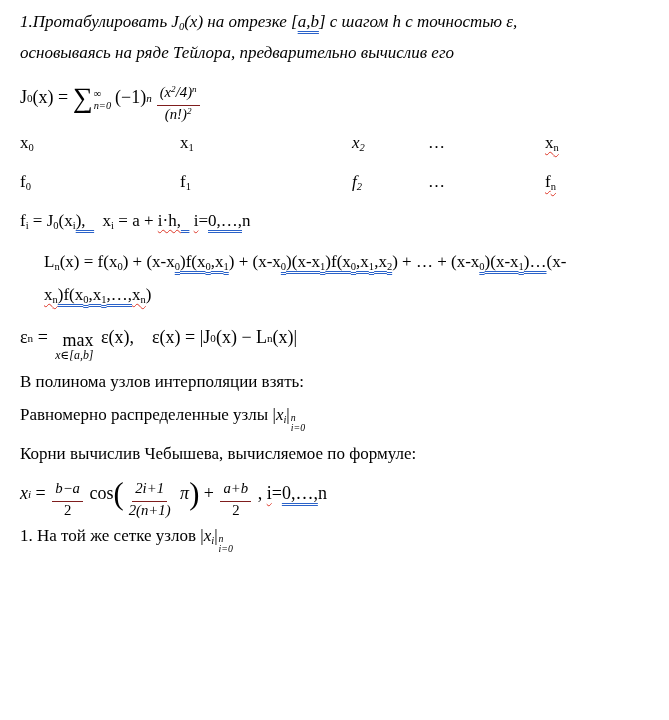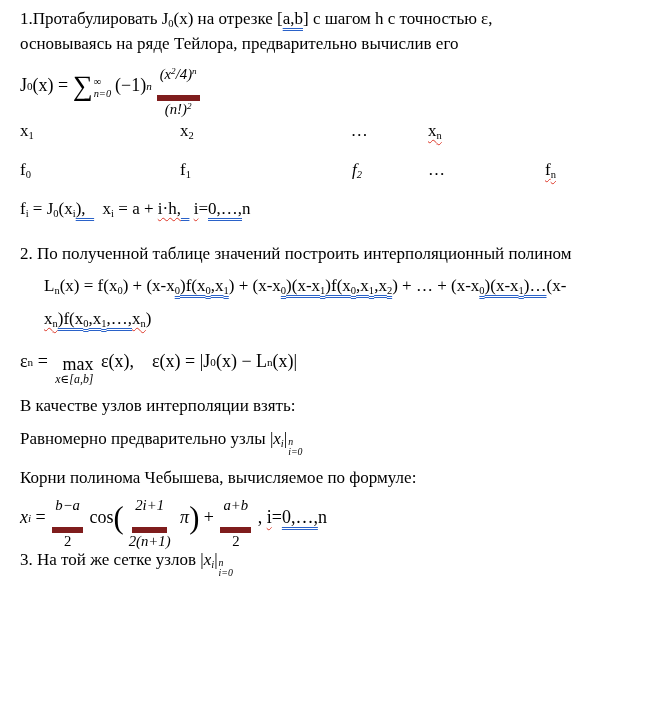--- a/index.html
+++ b/index.html
@@ -14,32 +14,32 @@
   .i{font-style:italic;}
   .sb{font-size:0.62em;vertical-align:-0.28em;letter-spacing:0;}
   .sp{font-size:0.62em;vertical-align:0.5em;}
   
   .bdu{text-decoration:underline;text-decoration-style:double;text-decoration-color:#2a62c9;text-underline-offset:4px;text-decoration-thickness:1px;}
   .rwu{text-decoration:underline;text-decoration-style:wavy;text-decoration-color:#dd3526;text-underline-offset:3px;text-decoration-thickness:1px;}
   .sb.bdu,.sb.rwu{text-underline-offset:2px;}
   
   .formula{white-space:pre;font-size:18px;display:flex;align-items:center;}
   .frac{display:inline-flex;flex-direction:column;align-items:center;text-align:center;font-size:0.82em;line-height:1.18;vertical-align:-0.75em;margin:0 2px;}
-  .frac .num{border-bottom:6px solid #7f1d1d;padding:0 3px 12px;margin-top:12px;}
+  .frac .num{border-bottom:1px solid #7f1d1d;padding:0 3px 4px;margin-top:12px;}
   .frac .den{padding:0 3px;}
   .formula .frac{vertical-align:baseline;}
   .stack{display:inline-flex;flex-direction:column;line-height:1.1;}
   .lims{font-size:0.58em;align-items:flex-start;margin:0 4px 0 1px;transform:translateY(0.15em);}
   .underop{align-items:flex-end;margin:0 3px;transform:translateY(0.5em);}
   .underop .top{font-size:1em;line-height:1;}
   .underop .bot{font-size:0.66em;font-style:italic;}
   .sum{font-size:1.55em;line-height:0.9;}
   .bigp{font-size:1.7em;line-height:0.8;font-weight:400;transform:translateY(0.03em);display:inline-block;}
   
-  .p-task1 .line{line-height:20px;}
+  .p-task1 .line{line-height:26px;font-style:italic;}
   .f-bessel{margin:9px 0 5px;height:46px;}
   .l-params{line-height:35px;}
   .vtable{margin-top:3px;}
   .trow{display:flex;line-height:34px;white-space:pre;}
   .tcell{display:inline-block;}
   .trow .tcell:nth-child(1){width:160px;}
   .trow .tcell:nth-child(2){width:172px;}
   .trow .tcell:nth-child(3){width:76px;font-style:italic;}
   .trow .tcell:nth-child(4){width:117px;}
   .l-fi{line-height:34px;}
@@ -63,54 +63,54 @@
   <div class="para p-task1">
     <div class="line"><span>1.Протабулировать J</span><span class="sb">0</span><span>(x) на отрезке [</span><span class="bdu">a,b</span><span>] с шагом h с точностью ε,</span></div>
     <div class="line">основываясь на ряде Тейлора, предварительно вычислив его</div>
   </div>
 
   <div class="formula f-bessel"><span>J</span><span class="sb">0</span><span>(x) = </span><span class="sum">∑</span><span class="stack lims i"><span class="top">∞</span><span class="bot">n=0</span></span><span>(−1)</span><span class="sp i">n </span><span class="frac "><span class="num"><span class="i">(x</span><span class="sp i">2</span><span class="i">/4)</span><span class="sp i">n</span></span><span class="den"><span class="i">(n!)</span><span class="sp i">2</span></span></span></div>
 
 
   <div class="vtable">
     <div class="trow">
+      <span class="tcell"><span>x</span><span class="sb">0</span></span>
       <span class="tcell"><span>x</span><span class="sb">1</span></span>
       <span class="tcell"><span>x</span><span class="sb">2</span></span>
       <span class="tcell"><span>…</span></span>
       <span class="tcell"><span class="rwu">x</span><span class="sb rwu">n</span></span>
     </div>
     <div class="trow">
       <span class="tcell"><span>f</span><span class="sb">0</span></span>
       <span class="tcell"><span>f</span><span class="sb">1</span></span>
       <span class="tcell"><span>f</span><span class="sb">2</span></span>
       <span class="tcell"><span>…</span></span>
       <span class="tcell"><span class="rwu">f</span><span class="sb rwu">n</span></span>
     </div>
   </div>
 
   <div class="line l-fi"><span>f</span><span class="sb">i</span><span> = J</span><span class="sb">0</span><span>(x</span><span class="sb">i</span><span class="bdu">),&nbsp;&nbsp;</span><span>&nbsp; x</span><span class="sb">i</span><span> = a + </span><span class="rwu">i·h,</span><span class="bdu">&nbsp;&nbsp;</span><span> </span><span class="rwu">i</span><span>=</span><span class="bdu">0,…,</span><span>n</span></div>
 
   <div class="para p-task2">
-    <div class="line">2. По полученной таблице значений построить интерполяционный полином</div>
   </div>
 
   <div class="para p-newton">
     <div class="line"><span>L</span><span class="sb">n</span><span>(x) = f(x</span><span class="sb">0</span><span>) + (x-x</span><span class="sb bdu">0</span><span class="bdu">)f(x</span><span class="sb bdu">0</span><span class="bdu">,x</span><span class="sb bdu">1</span><span>) + (x-x</span><span class="sb bdu">0</span><span class="bdu">)(x-x</span><span class="sb bdu">1</span><span class="bdu">)f(x</span><span class="sb bdu">0</span><span class="bdu">,x</span><span class="sb bdu">1</span><span class="bdu">,x</span><span class="sb bdu">2</span><span>) + … + (x-x</span><span class="sb bdu">0</span><span class="bdu">)(x-x</span><span class="sb bdu">1</span><span class="bdu">)…</span><span>(x-</span></div>
     <div class="line"><span class="rwu">x</span><span class="sb rwu">n</span><span class="bdu">)f(x</span><span class="sb bdu">0</span><span class="bdu">,x</span><span class="sb bdu">1</span><span class="bdu">,…,</span><span class="rwu">x</span><span class="sb rwu">n</span><span>)</span></div>
   </div>
 
 
   <div class="formula f-eps"><span>ε</span><span class="sb">n</span><span> = </span><span class="stack underop"><span class="top">max</span><span class="bot">x∈[a,b]</span></span><span> ε(x),</span><span>&nbsp;&nbsp;&nbsp;&nbsp;ε(x) = |J</span><span class="sb">0</span><span>(x) − L</span><span class="sb">n</span><span>(x)|</span></div>
 
-  <div class="line l-nodes">В качестве узлов интерполяции взять:</div>
+  <div class="line l-nodes">В полинома узлов интерполяции взять:</div>
 
-  <div class="line l-uniform"><span>Равномерно предварительно узлы </span><span>|</span><span class="i">x</span><span class="sb i">i</span><span>|</span><span class="stack lims i"><span class="top">n</span><span class="bot">i=0</span></span></div>
+  <div class="line l-uniform"><span>Равномерно распределенные узлы </span><span>|</span><span class="i">x</span><span class="sb i">i</span><span>|</span><span class="stack lims i"><span class="top">n</span><span class="bot">i=0</span></span></div>
 
-  <div class="line l-chebintro">Корни полинома Чебышева, вычисляемое по формуле:</div>
+  <div class="line l-chebintro">Корни вычислив Чебышева, вычисляемое по формуле:</div>
 
   <div class="formula f-cheb"><span class="i">x</span><span class="sb i">i</span><span> = </span><span class="frac "><span class="num"><span class="i">b−a</span></span><span class="den"><span>2</span></span></span><span> cos</span><span class="bigp">(</span><span class="frac "><span class="num"><span class="i">2i+1</span></span><span class="den"><span class="i">2(n+1)</span></span></span><span class="i"> π</span><span class="bigp">)</span><span> + </span><span class="frac "><span class="num"><span class="i">a+b</span></span><span class="den"><span>2</span></span></span><span> , </span><span class="rwu">i</span><span>=</span><span class="bdu">0,…,</span><span>n</span></div>
 
   <div class="para p-task3">
-    <div class="line"><span>3. На той же сетке узлов </span><span>|</span><span class="i">x</span><span class="sb i">i</span><span>|</span><span class="stack lims i"><span class="top">n</span><span class="bot">i=0</span></span></div>
+    <div class="line"><span>1. На той же сетке узлов </span><span>|</span><span class="i">x</span><span class="sb i">i</span><span>|</span><span class="stack lims i"><span class="top">n</span><span class="bot">i=0</span></span></div>
 
   </div>
 
 </div>
 
 </body></html>

